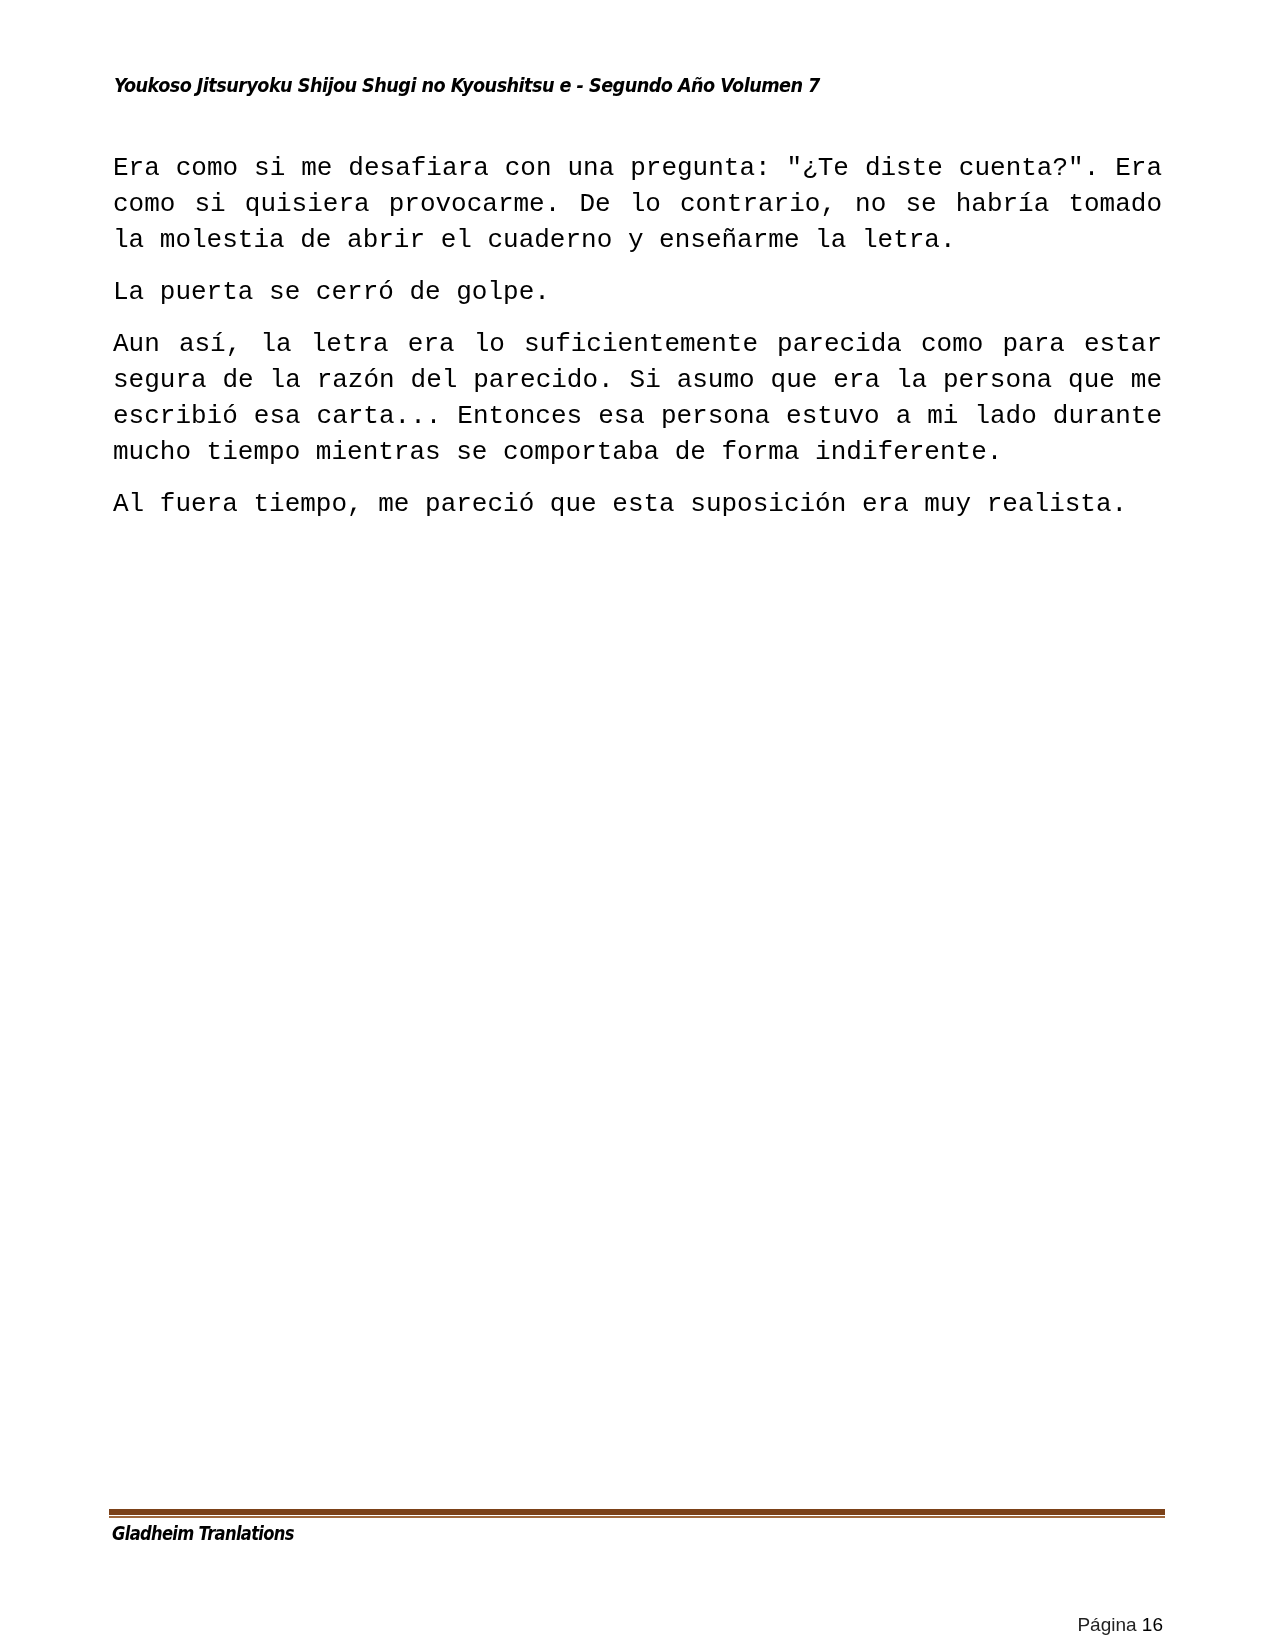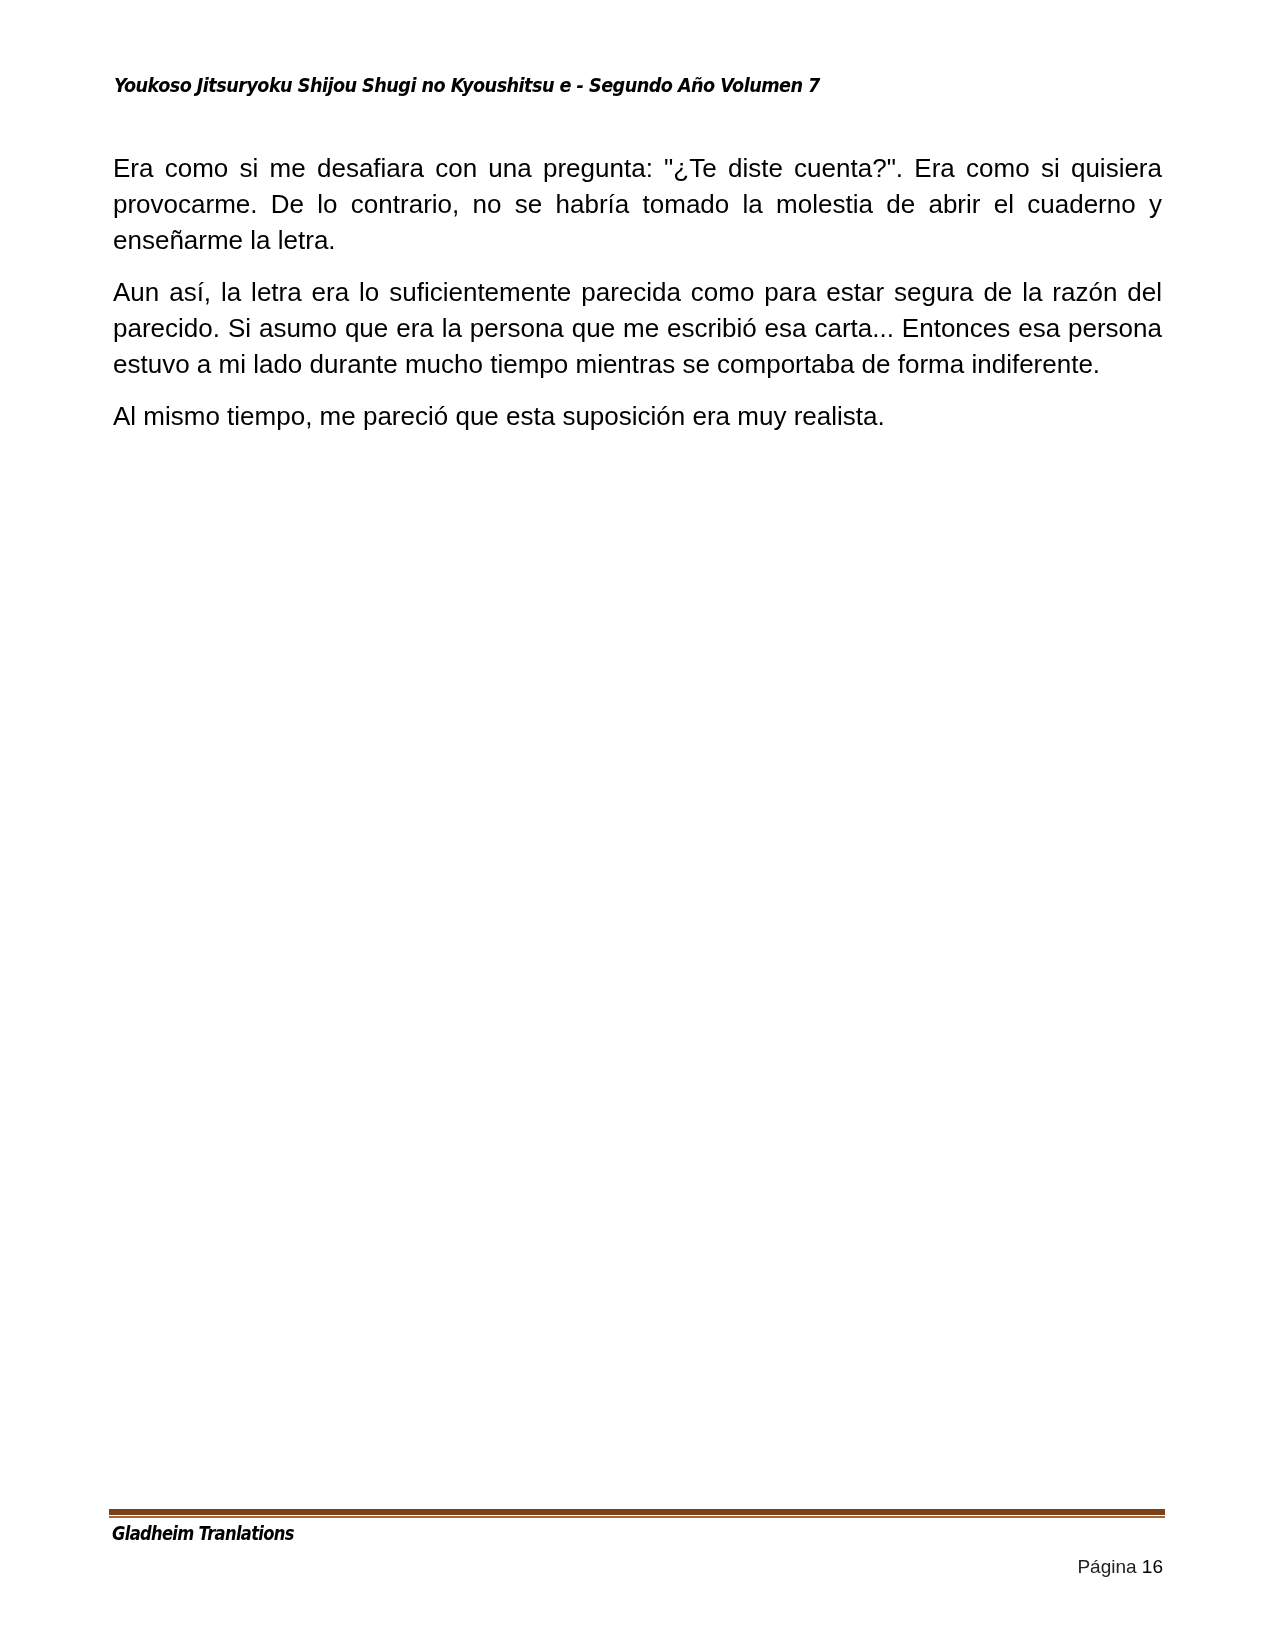--- a/index.html
+++ b/index.html
@@ -33,20 +33,21 @@
       top: 150px;
       width: 1049px;
       font-family: "Liberation Sans", sans-serif;
       font-size: 26px;
       line-height: 36px;
     }
     .body-text p {
       margin: 0 0 16px 0;
       text-align: justify;
       text-align-last: left;
+      font-family: Liberation Mono, monospace;
     }
     .footer-rule {
       position: absolute;
       left: 109px;
       top: 1509px;
       width: 1056px;
       height: 6px;
       background: #7b4118;
     }
     .footer-rule-thin {
@@ -66,38 +67,39 @@
       font-style: italic;
       font-size: 19px;
       letter-spacing: -0.8px;
       transform: scaleX(0.86);
       transform-origin: left top;
       white-space: nowrap;
     }
     .footer-right {
       position: absolute;
       right: 112px;
-      top: 1556px;
+      top: 1614px;
       font-family: "Liberation Sans", sans-serif;
       font-size: 19px;
       white-space: nowrap;
       color: #222;
     }
     .footer-right .page-num {
       color: #000;
     }
   </style>
 </head>
 <body>
 
 <div class="running-header">Youkoso Jitsuryoku Shijou Shugi no Kyoushitsu e - Segundo Año Volumen 7</div>
 
 <div class="body-text">
   <p>Era como si me desafiara con una pregunta: "¿Te diste cuenta?". Era como si quisiera provocarme. De lo contrario, no se habría tomado la molestia de abrir el cuaderno y enseñarme la letra.</p>
+  <p>La puerta se cerró de golpe.</p>
   <p>Aun así, la letra era lo suficientemente parecida como para estar segura de la razón del parecido. Si asumo que era la persona que me escribió esa carta... Entonces esa persona estuvo a mi lado durante mucho tiempo mientras se comportaba de forma indiferente.</p>
-  <p>Al mismo tiempo, me pareció que esta suposición era muy realista.</p>
+  <p>Al fuera tiempo, me pareció que esta suposición era muy realista.</p>
 </div>
 
 <div class="footer-rule"></div>
 <div class="footer-rule-thin"></div>
 
 <div class="footer-left">Gladheim Tranlations</div>
 <div class="footer-right"><span>Página</span> <span class="page-num">16</span></div>
 
 </body></html>

